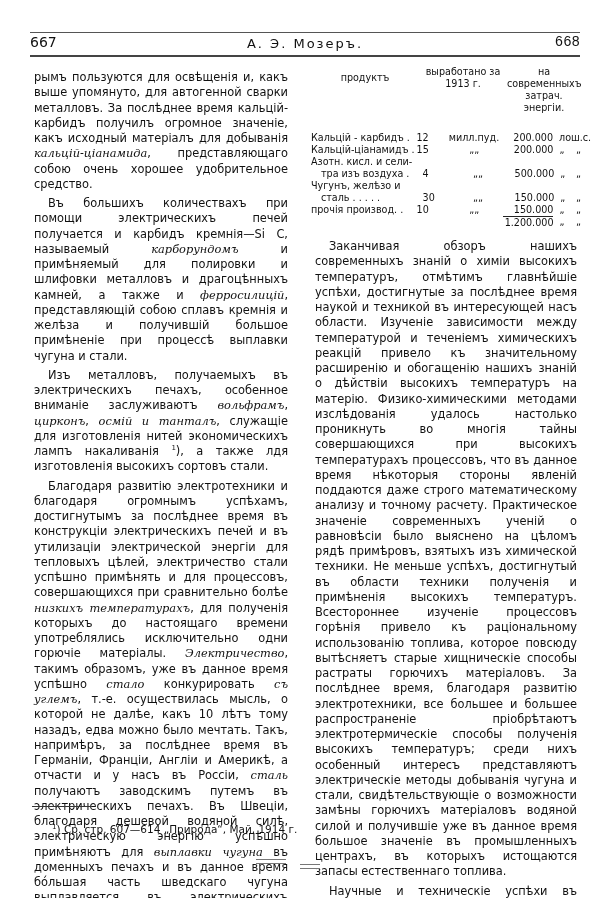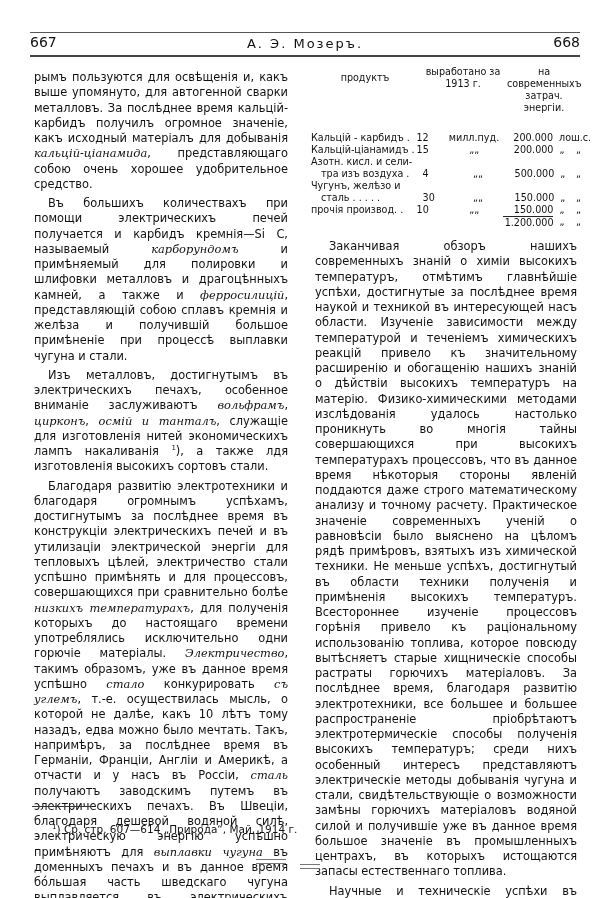--- a/index.html
+++ b/index.html
@@ -3,21 +3,21 @@
 <meta charset="utf-8">
 <style>
   html, body { margin:0; padding:0; background:#ffffff; }
   body { width:600px; height:898px; position:relative; overflow:hidden;
          font-family:"DejaVu Sans", sans-serif; color:#111; }
   .rule { position:absolute; left:30px; width:550px; height:0; border-top:1px solid #555; }
   .rule.thick { border-top:2px solid #444; }
   #header { position:absolute; top:34px; left:30px; width:550px; height:20px;
             font-size:14px; }
   #header .pl { position:absolute; left:0; top:0; }
-  #header .pr { position:absolute; right:0; top:0; }
+  #header .pr { position:absolute; right:0; top:0;font-family:Liberation Mono, monospace; }
   #header .ti { position:absolute; left:0; right:0; text-align:center; top:2px;
                 font-size:13px; letter-spacing:2px; }
   .col { position:absolute; top:66px; font-size:11.4px; line-height:15.25px;
          text-align:justify; }
   #col-left { left:30px; width:262px; }
   #col-right { left:311px; width:270px; }
   .col p { margin:4px; text-indent:14px; }
   .col p.noind { text-indent:0; }
   .col i { font-family:"DejaVu Serif", serif; font-style:italic; }
   sup { font-size:7px; line-height:0; }
@@ -45,21 +45,21 @@
 <div id="header">
   <span class="pl">667</span>
   <span class="ti">А. Э. Мозеръ.</span>
   <span class="pr">668</span>
 </div>
 <div class="rule thick" style="top:55px;"></div>
 
 <div id="col-left" class="col">
   <p class="noind"><span>рымъ пользуются для освѣщенія и, какъ выше упомянуто, для автогенной сварки металловъ. За послѣднее время кальцій-карбидъ получилъ огромное значеніе, какъ исходный матеріалъ для добыванія </span><i>кальцій-ціанамида</i><span>, представляющаго собою очень хорошее удобрительное средство.</span></p>
   <p><span>Въ большихъ количествахъ при помощи электрическихъ печей получается и карбидъ кремнія—Si C, называемый </span><i>карборундомъ</i><span> и примѣняемый для полировки и шлифовки металловъ и драгоцѣнныхъ камней, а также и </span><i>ферросилицій</i><span>, представляющій собою сплавъ кремнія и желѣза и получившій большое примѣненіе при процессѣ выплавки чугуна и стали.</span></p>
-  <p><span>Изъ металловъ, достигнутымъ въ электрическихъ печахъ, особенное вниманіе заслуживаютъ </span><i>вольфрамъ</i><span>, </span><i>цирконъ</i><span>, </span><i>осмій и танталъ</i><span>, служащіе для изготовленія нитей экономическихъ лампъ накаливанія </span><sup>1</sup><span>), а также лдя изготовленія высокихъ сортовъ стали.</span></p>
+  <p><span>Изъ металловъ, получаемыхъ въ электрическихъ печахъ, особенное вниманіе заслуживаютъ </span><i>вольфрамъ</i><span>, </span><i>цирконъ</i><span>, </span><i>осмій и танталъ</i><span>, служащіе для изготовленія нитей экономическихъ лампъ накаливанія </span><sup>1</sup><span>), а также лдя изготовленія высокихъ сортовъ стали.</span></p>
   <p><span>Благодаря развитію электротехники и благодаря огромнымъ успѣхамъ, достигнутымъ за послѣднее время въ конструкціи электрическихъ печей и въ утилизаціи электрической энергіи для тепловыхъ цѣлей, электричество стали успѣшно примѣнять и для процессовъ, совершающихся при сравнительно болѣе </span><i>низкихъ температурахъ</i><span>, для полученія которыхъ до настоящаго времени употреблялись исключительно одни горючіе матеріалы. </span><i>Электричество</i><span>, такимъ образомъ, уже въ данное время успѣшно </span><i>стало</i><span> конкурировать </span><i>съ углемъ</i><span>, т.-е. осуществилась мысль, о которой не далѣе, какъ 10 лѣтъ тому назадъ, едва можно было мечтать. Такъ, напримѣръ, за послѣднее время въ Германіи, Франціи, Англіи и Америкѣ, а отчасти и у насъ въ Россіи, </span><i>сталь</i><span> получаютъ заводскимъ путемъ въ электрическихъ печахъ. Въ Швеціи, благодаря дешевой водяной силѣ, электрическую энергію успѣшно примѣняютъ для </span><i>выплавки чугуна</i><span> въ доменныхъ печахъ и въ данное время бо́льшая часть шведскаго чугуна выплавляется въ электрическихъ домнахъ.</span></p>
   <p>Объ огромномъ развитіи и значеніи, которое за послѣднее время получила электротермія, можно судить по слѣдующимъ даннымъ: въ 1906 году для электротермическихъ цѣлей затрачивали всего 200.000 киловаттъ, или 30.0000 лошадиныхъ силъ, а въ 1913 г., т.-е. всего черезъ 7 лѣтъ—около 1.200.000 лошад. силъ. Энергія эта распредѣляется въ круглыхъ числахъ на слѣдующія производства:</p>
 </div>
 
 <div id="fn-rule"></div>
 <div id="footnote"><sup>1</sup><span>) Ср. стр. 607—614 „Природа“, Май, 1914 г.</span></div>
 
 <div id="col-right" class="col">
   <div id="table">
     <div class="hdr">

